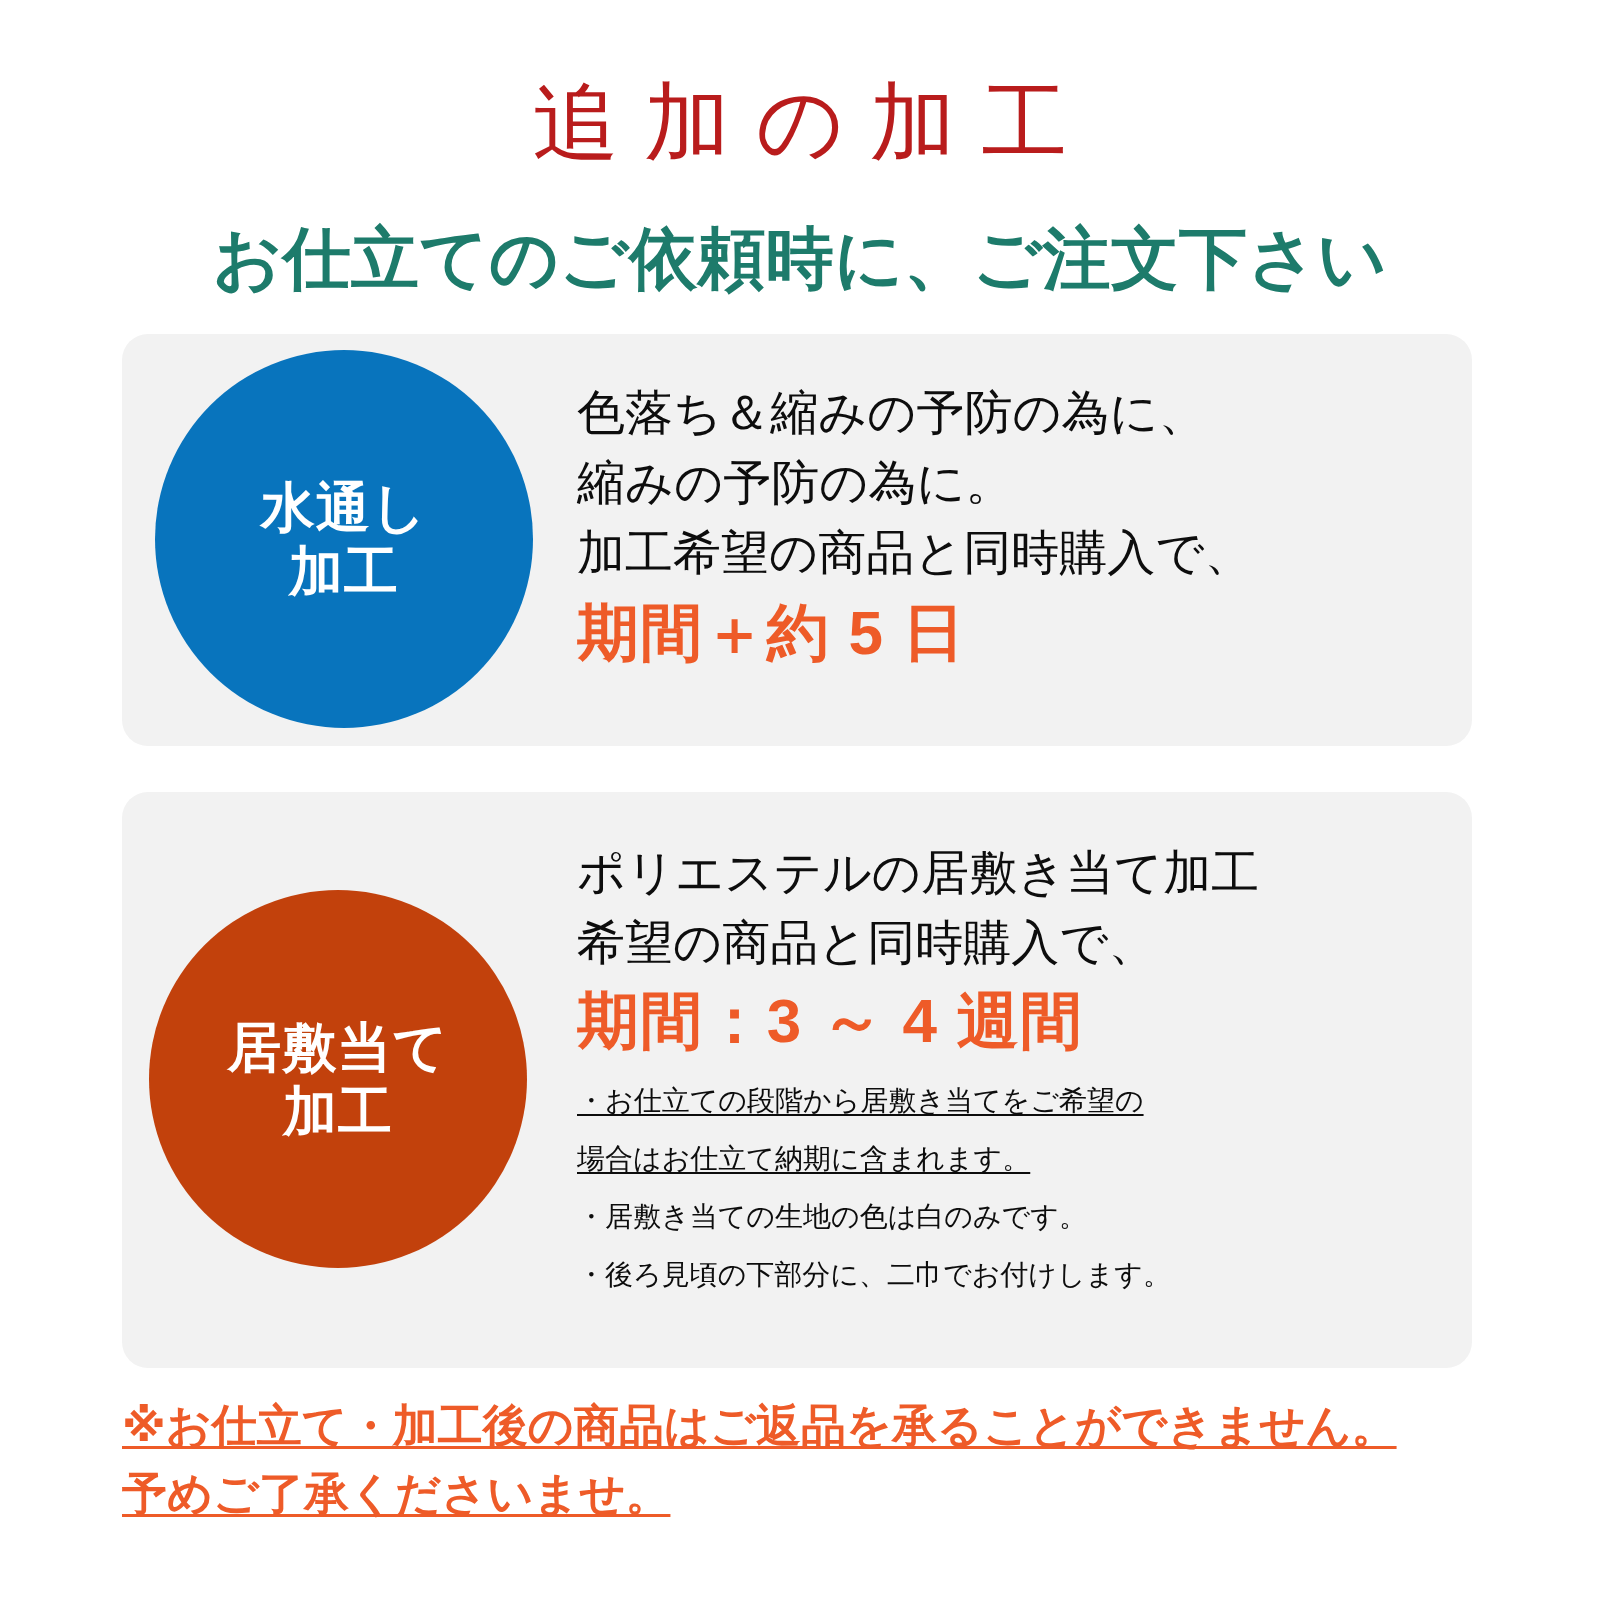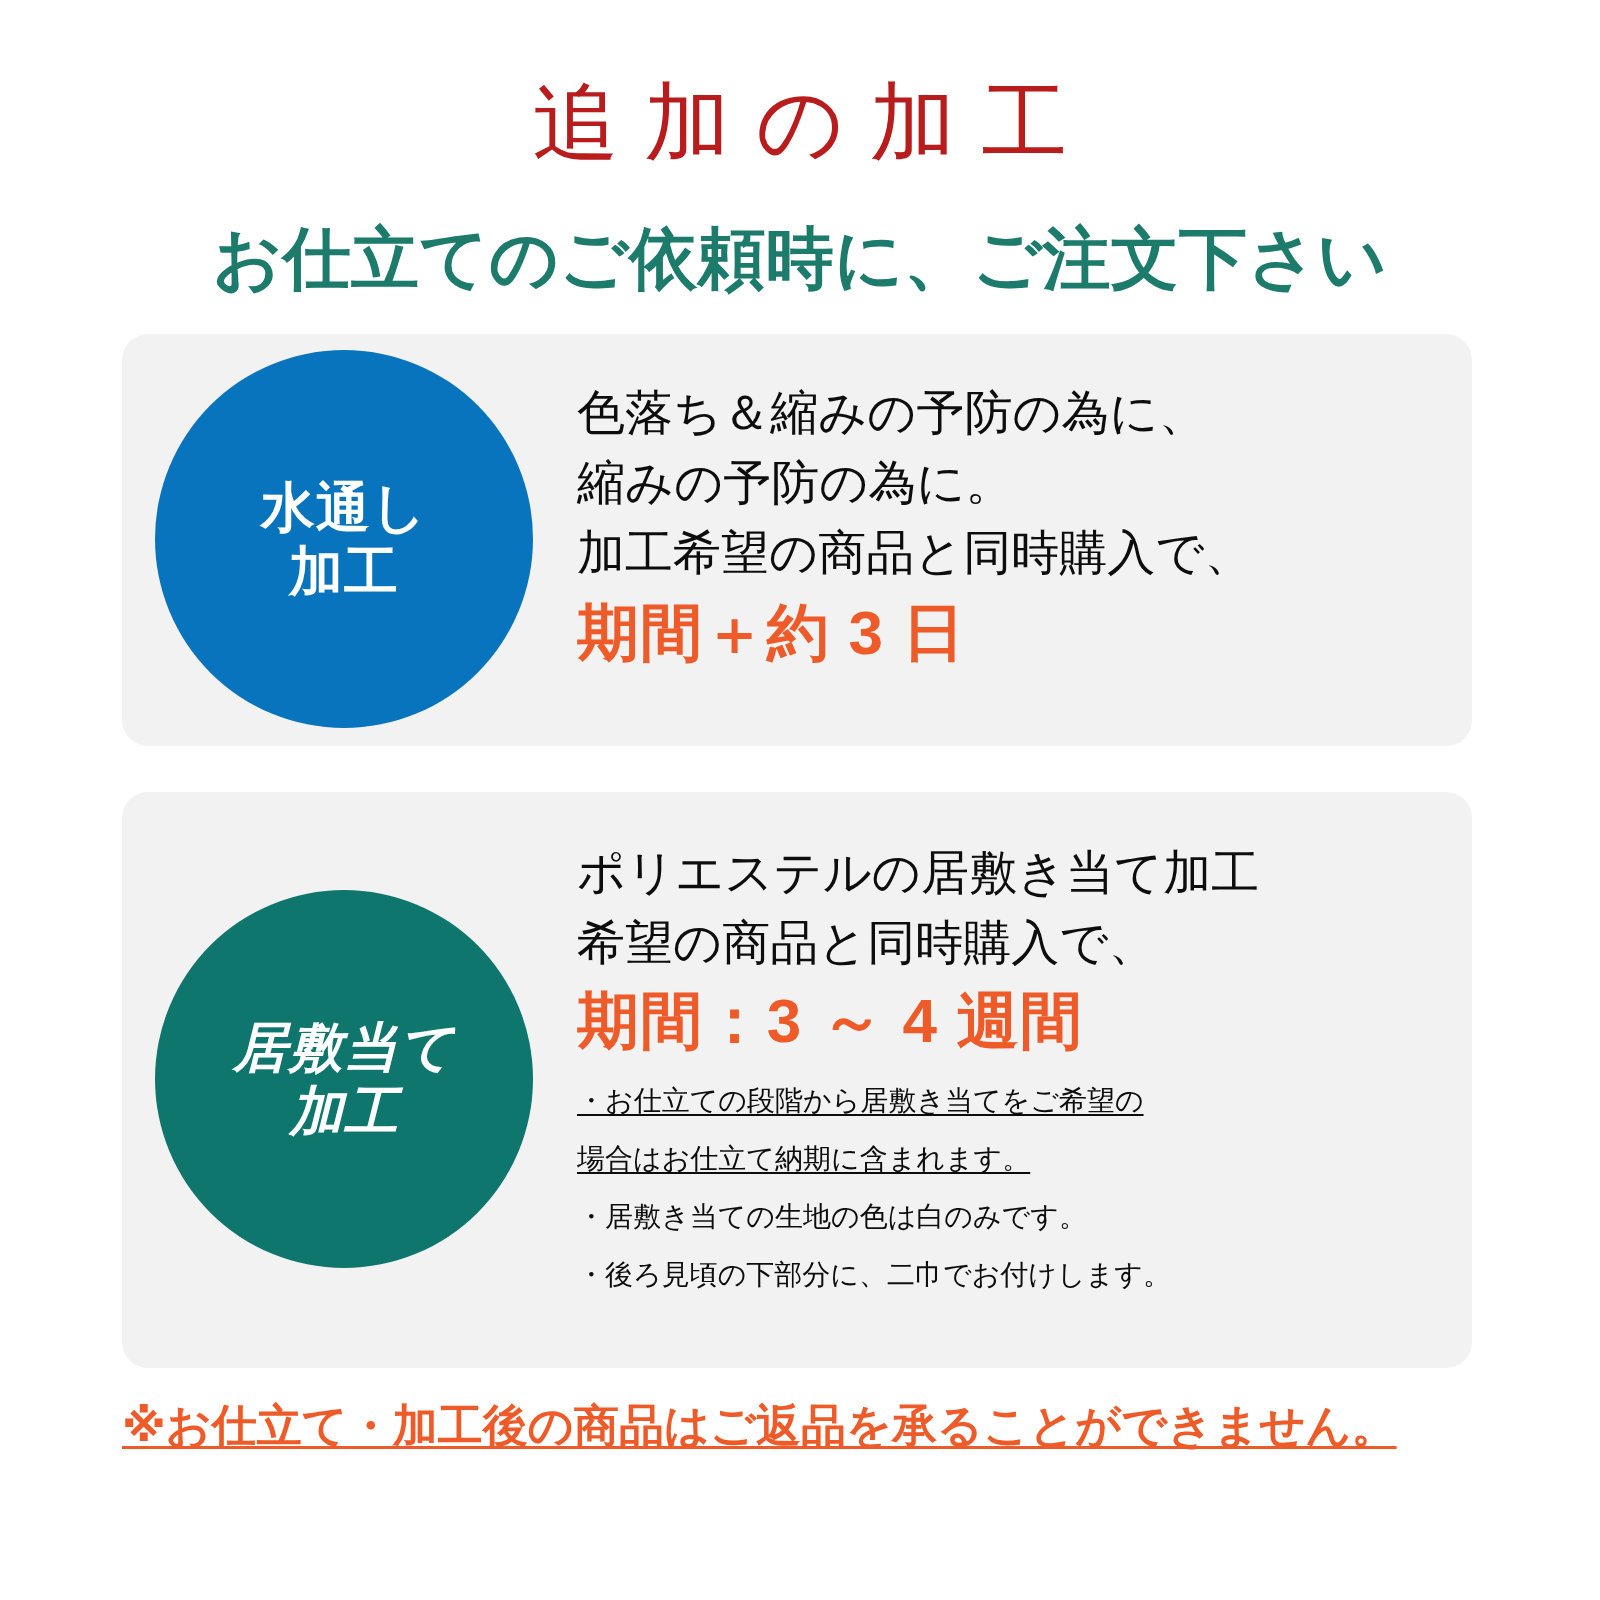--- a/index.html
+++ b/index.html
@@ -70,26 +70,25 @@
     letter-spacing: 0.02em;
   }
   #badge-mizutoshi {
     left: 33px;
     top: 16px;
     width: 378px;
     height: 378px;
     background: #0874bd;
   }
   #badge-ishiki {
-    left: 33px;
+    left: 27px;
     top: 98px;
     width: 378px;
     height: 378px;
-    background: #0f766e;
-    font-style: italic;
+    background: #c2410c;
   }
   .badge .line { display: block; white-space: nowrap; }
 
   .panel-body {
     position: absolute;
     left: 455px;
     right: 24px;
     top: 0;
   }
   #body-mizutoshi { top: 44px; }
@@ -158,21 +157,21 @@
 
   <div class="badge" id="badge-mizutoshi">
     <span class="line">水通し</span>
     <span class="line">加工</span>
   </div>
 
   <div class="panel-body" id="body-mizutoshi">
     <div class="body-line">色落ち＆縮みの予防の為に、</div>
     <div class="body-line">縮みの予防の為に。</div>
     <div class="body-line">加工希望の商品と同時購入で、</div>
-    <div class="highlight">期間＋約 3 日</div>
+    <div class="highlight">期間＋約 5 日</div>
   </div>
 </div>
 
 <div class="panel" id="panel-ishiki">
 
   <div class="badge" id="badge-ishiki">
     <span class="line">居敷当て</span>
     <span class="line">加工</span>
   </div>
 
@@ -183,13 +182,14 @@
 
     <div class="note-line underlined">・お仕立ての段階から居敷き当てをご希望の</div>
     <div class="note-line underlined">場合はお仕立て納期に含まれます。</div>
     <div class="note-line">・居敷き当ての生地の色は白のみです。</div>
     <div class="note-line">・後ろ見頃の下部分に、二巾でお付けします。</div>
   </div>
 </div>
 
 <div class="footer-notice">
   <span class="fn-line">※お仕立て・加工後の商品はご返品を承ることができません。</span>
+  <span class="fn-line">予めご了承くださいませ。</span>
 </div>
 
 </body></html>

